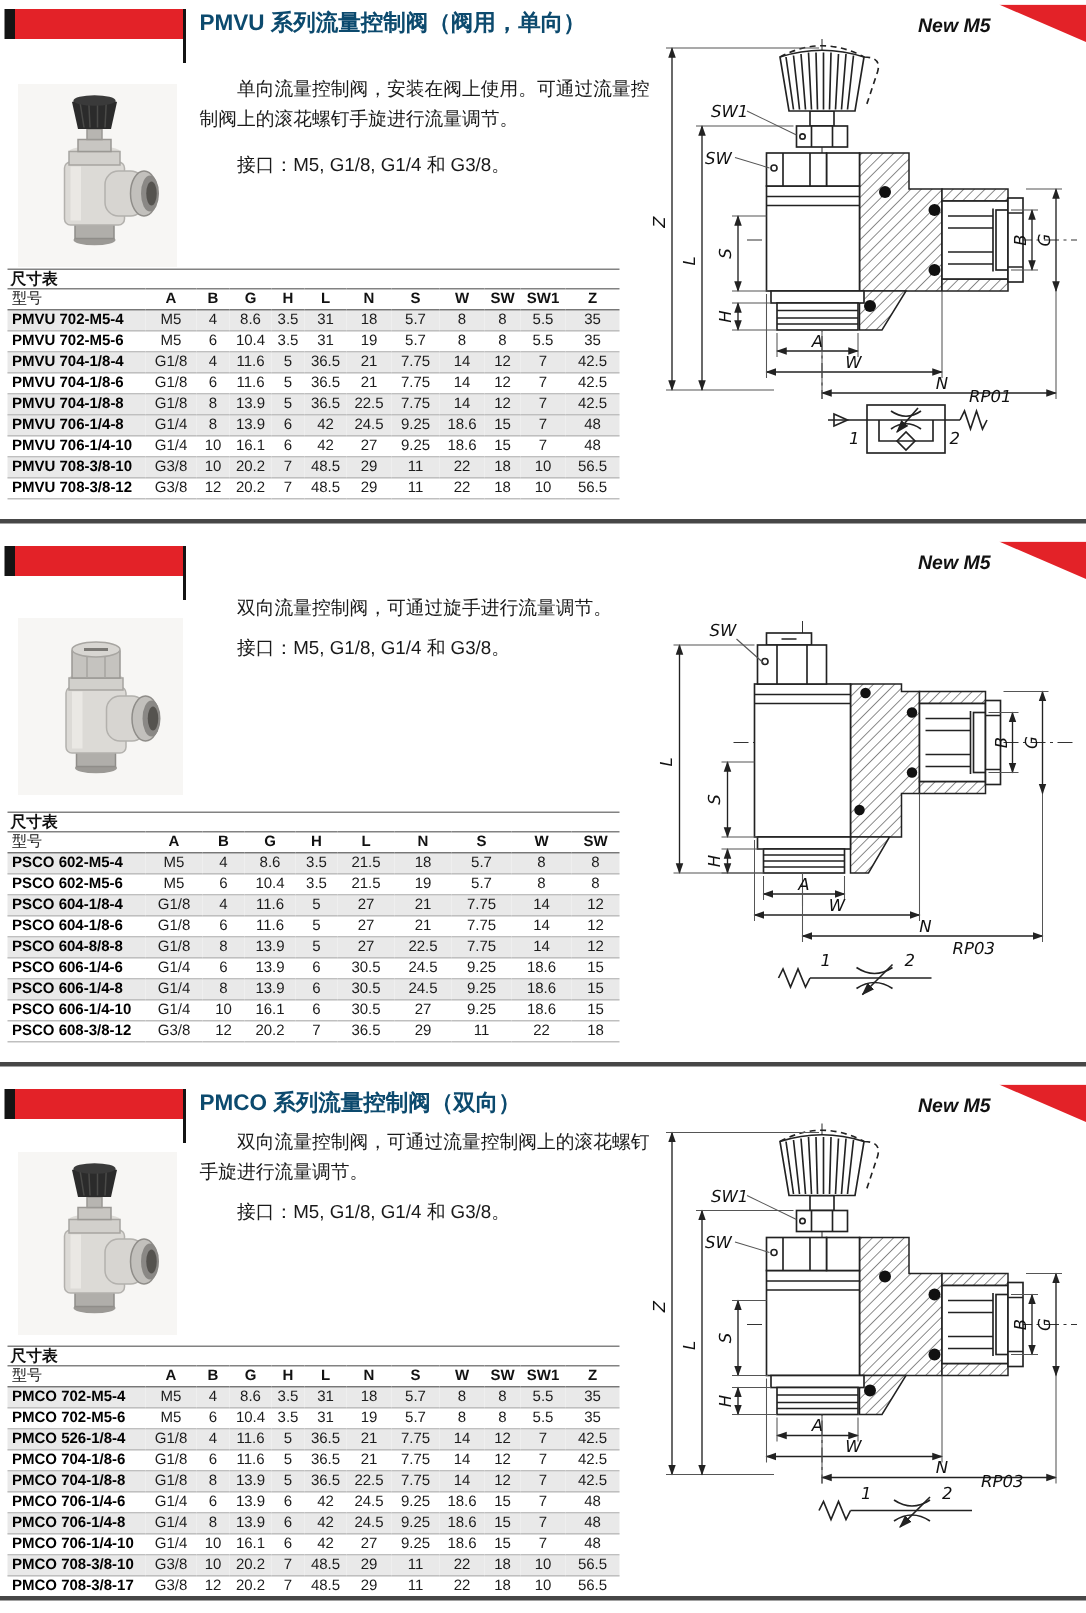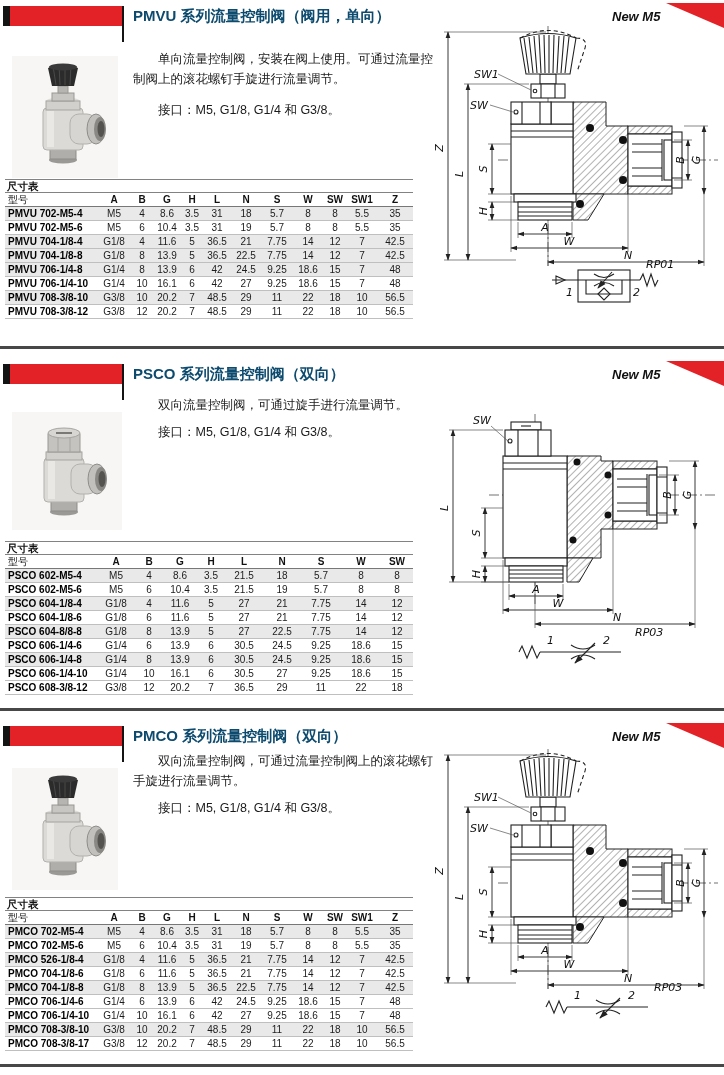--- a/index.html
+++ b/index.html
@@ -243,20 +243,34 @@
             <td>11.6</td>
             <td>5</td>
             <td>36.5</td>
             <td>21</td>
             <td>7.75</td>
             <td>14</td>
             <td>12</td>
             <td>7</td>
             <td>42.5</td>
           </tr>
+          <tr>
+            <td class="model">PMVU 704-1/8-6</td>
+            <td>G1/8</td>
+            <td>6</td>
+            <td>11.6</td>
+            <td>5</td>
+            <td>36.5</td>
+            <td>21</td>
+            <td>7.75</td>
+            <td>14</td>
+            <td>12</td>
+            <td>7</td>
+            <td>42.5</td>
+          </tr>
           <tr class="striped">
             <td class="model">PMVU 704-1/8-8</td>
             <td>G1/8</td>
             <td>8</td>
             <td>13.9</td>
             <td>5</td>
             <td>36.5</td>
             <td>22.5</td>
             <td>7.75</td>
             <td>14</td>
@@ -322,21 +336,20 @@
           </tr>
         </tbody>
     </table>
   </div>
 
   <div class="separator" style="top:346px"></div>
 
   <div class="band-black" style="left:3px;top:364px"></div>
   <div class="band-red" style="left:10px;top:364px"></div>
   <div class="band-vline" style="left:122px;top:364px"></div>
-  <div class="sec-title" style="left:133px;top:364px">PSCO 系列流量控制阀（双向）</div>
   <div class="new-label" style="left:612px;top:367px">New M5</div>
   <div class="corner-tri" style="left:666px;top:361px"></div>
 
   <svg class="photo" style="left:12px;top:412px" width="110" height="118" viewBox="0 0 110 118">
     <rect width="110" height="118" fill="#f7f6f4"></rect>
     <ellipse cx="52" cy="100" rx="14" ry="3.5" fill="#9b9995"></ellipse>
     <rect x="39" y="89" width="26" height="10" fill="#b0aeaa" stroke="#8f8d89"></rect>
     <rect x="32" y="46" width="40" height="44" rx="4" fill="#dcdad6" stroke="#b3b1ad"></rect>
     <rect x="36" y="49" width="7" height="38" fill="#eae8e4"></rect>
     <rect x="59" y="52" width="26" height="30" rx="9" fill="#d7d5d1" stroke="#b3b1ad"></rect>
@@ -777,20 +790,34 @@
             <td>13.9</td>
             <td>6</td>
             <td>42</td>
             <td>24.5</td>
             <td>9.25</td>
             <td>18.6</td>
             <td>15</td>
             <td>7</td>
             <td>48</td>
           </tr>
+          <tr class="striped">
+            <td class="model">PMCO 706-1/4-8</td>
+            <td>G1/4</td>
+            <td>8</td>
+            <td>13.9</td>
+            <td>6</td>
+            <td>42</td>
+            <td>24.5</td>
+            <td>9.25</td>
+            <td>18.6</td>
+            <td>15</td>
+            <td>7</td>
+            <td>48</td>
+          </tr>
           <tr>
             <td class="model">PMCO 706-1/4-10</td>
             <td>G1/4</td>
             <td>10</td>
             <td>16.1</td>
             <td>6</td>
             <td>42</td>
             <td>27</td>
             <td>9.25</td>
             <td>18.6</td>

